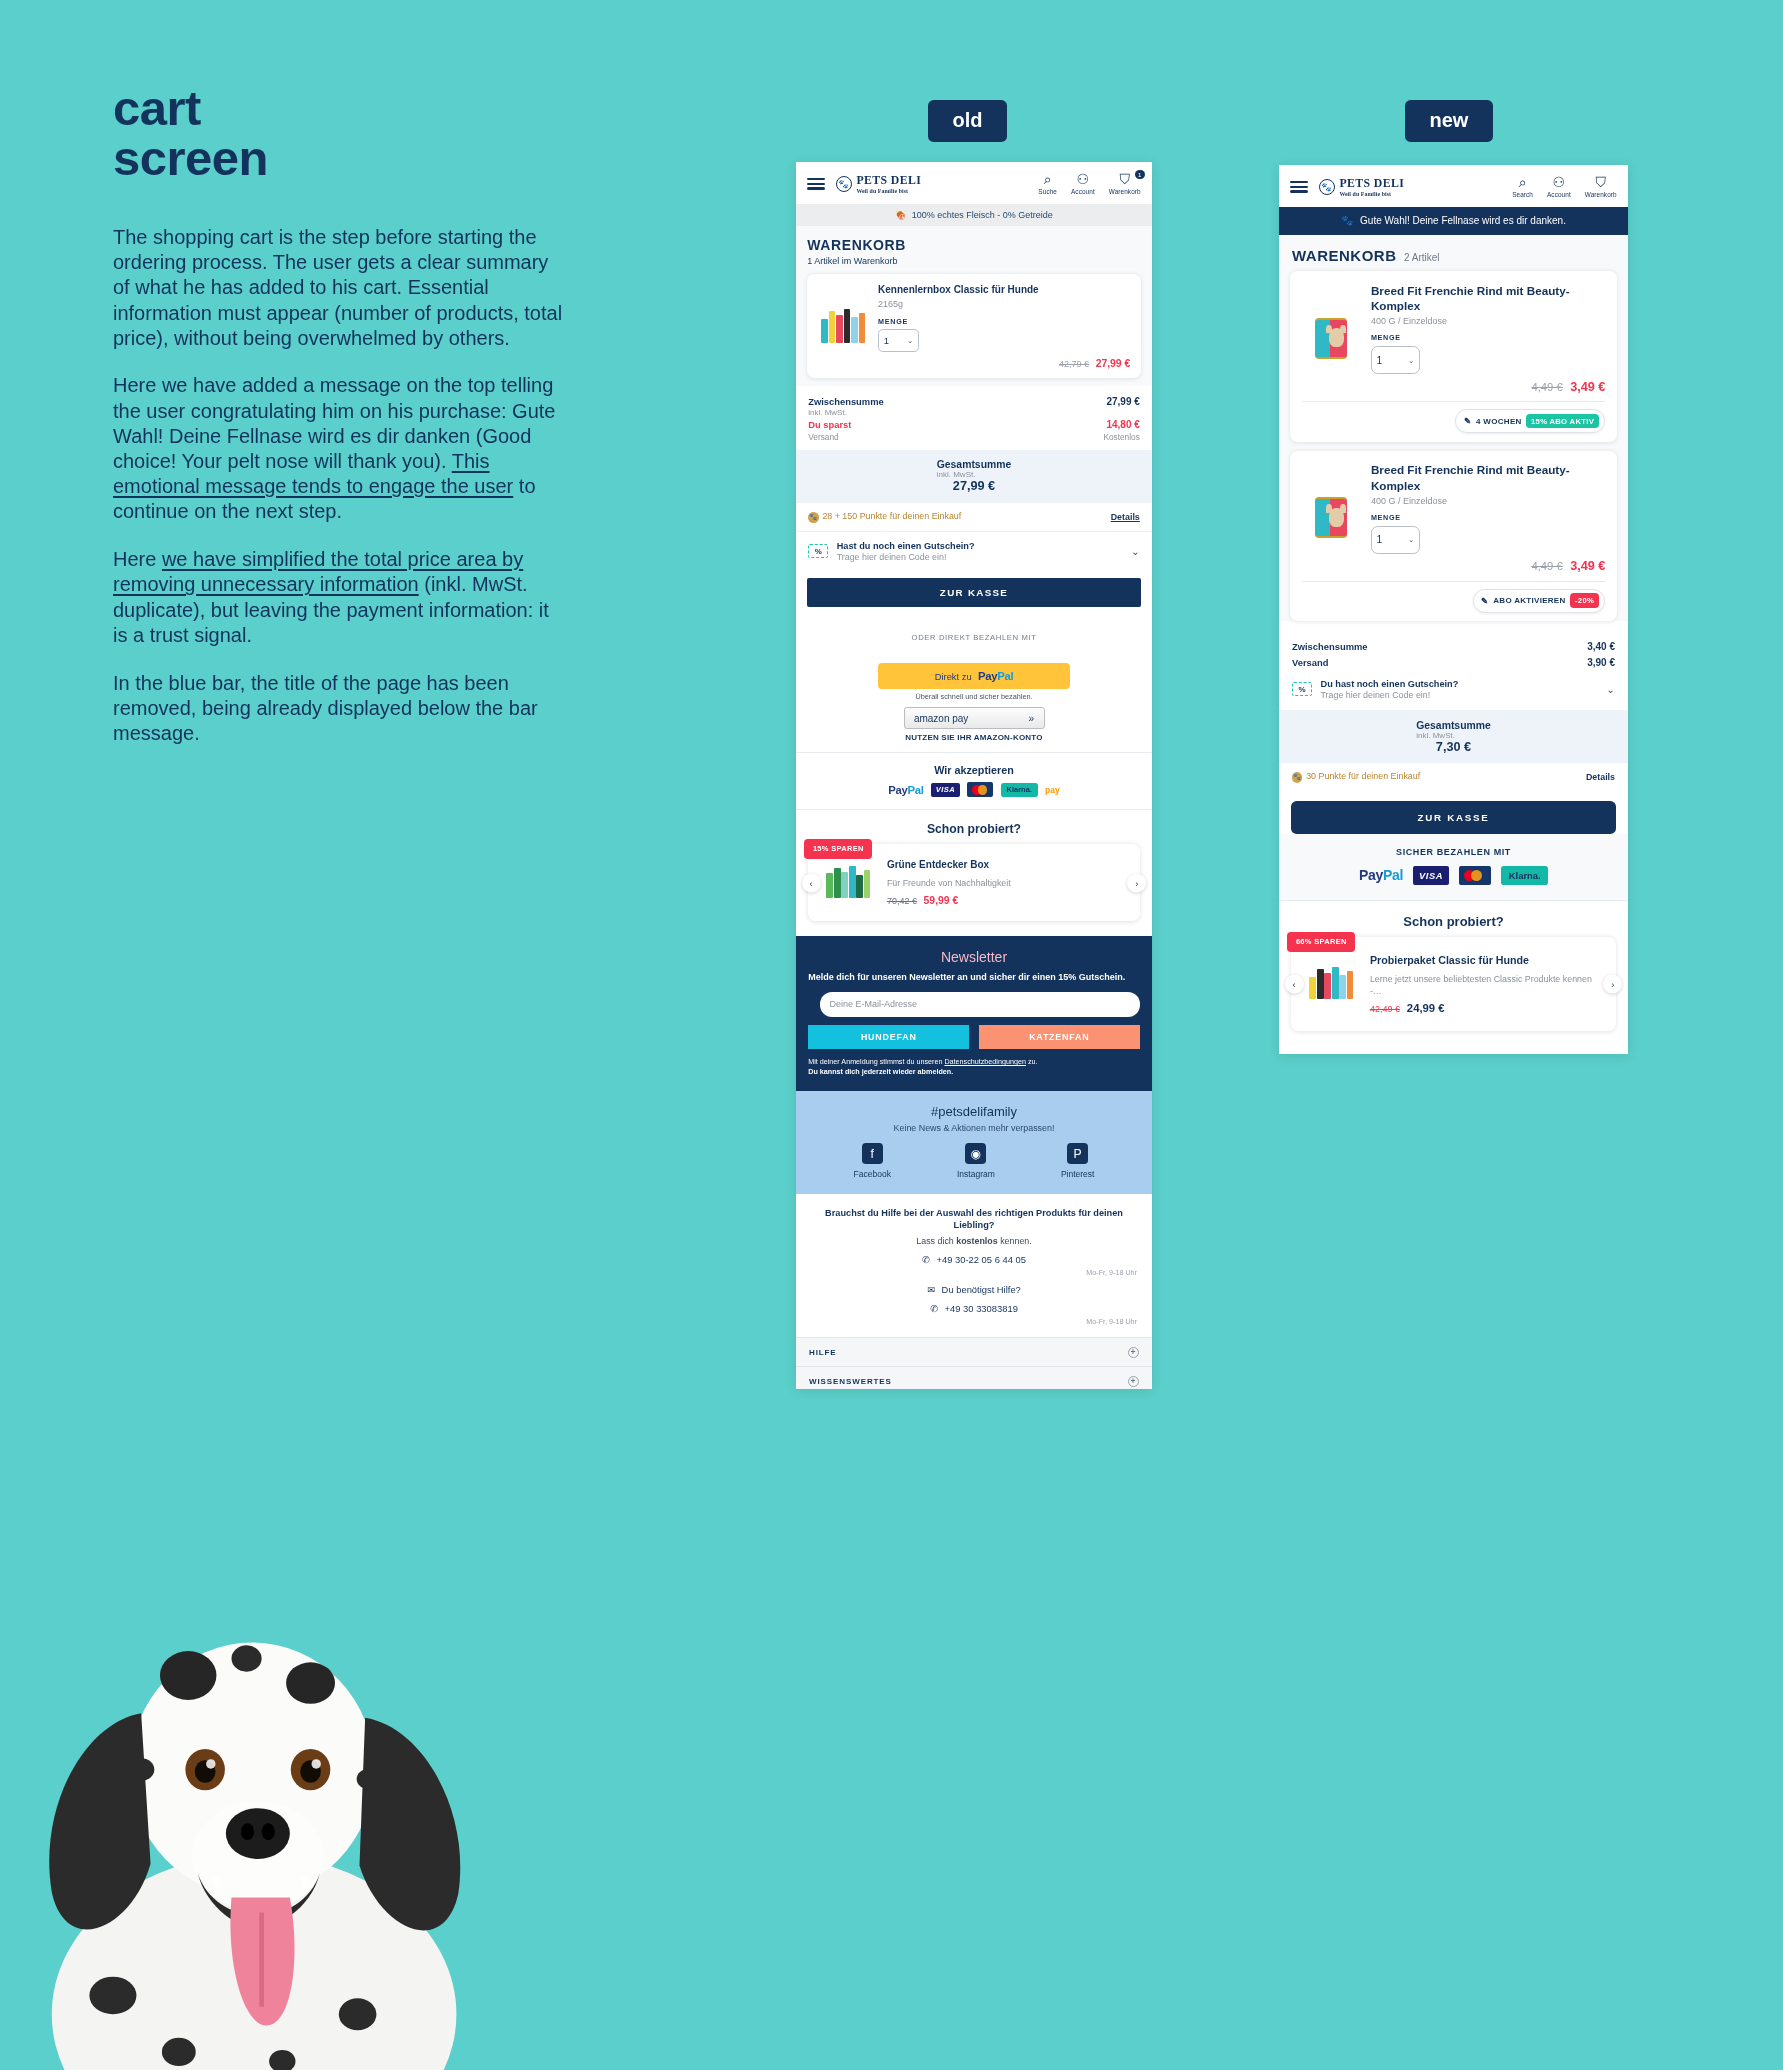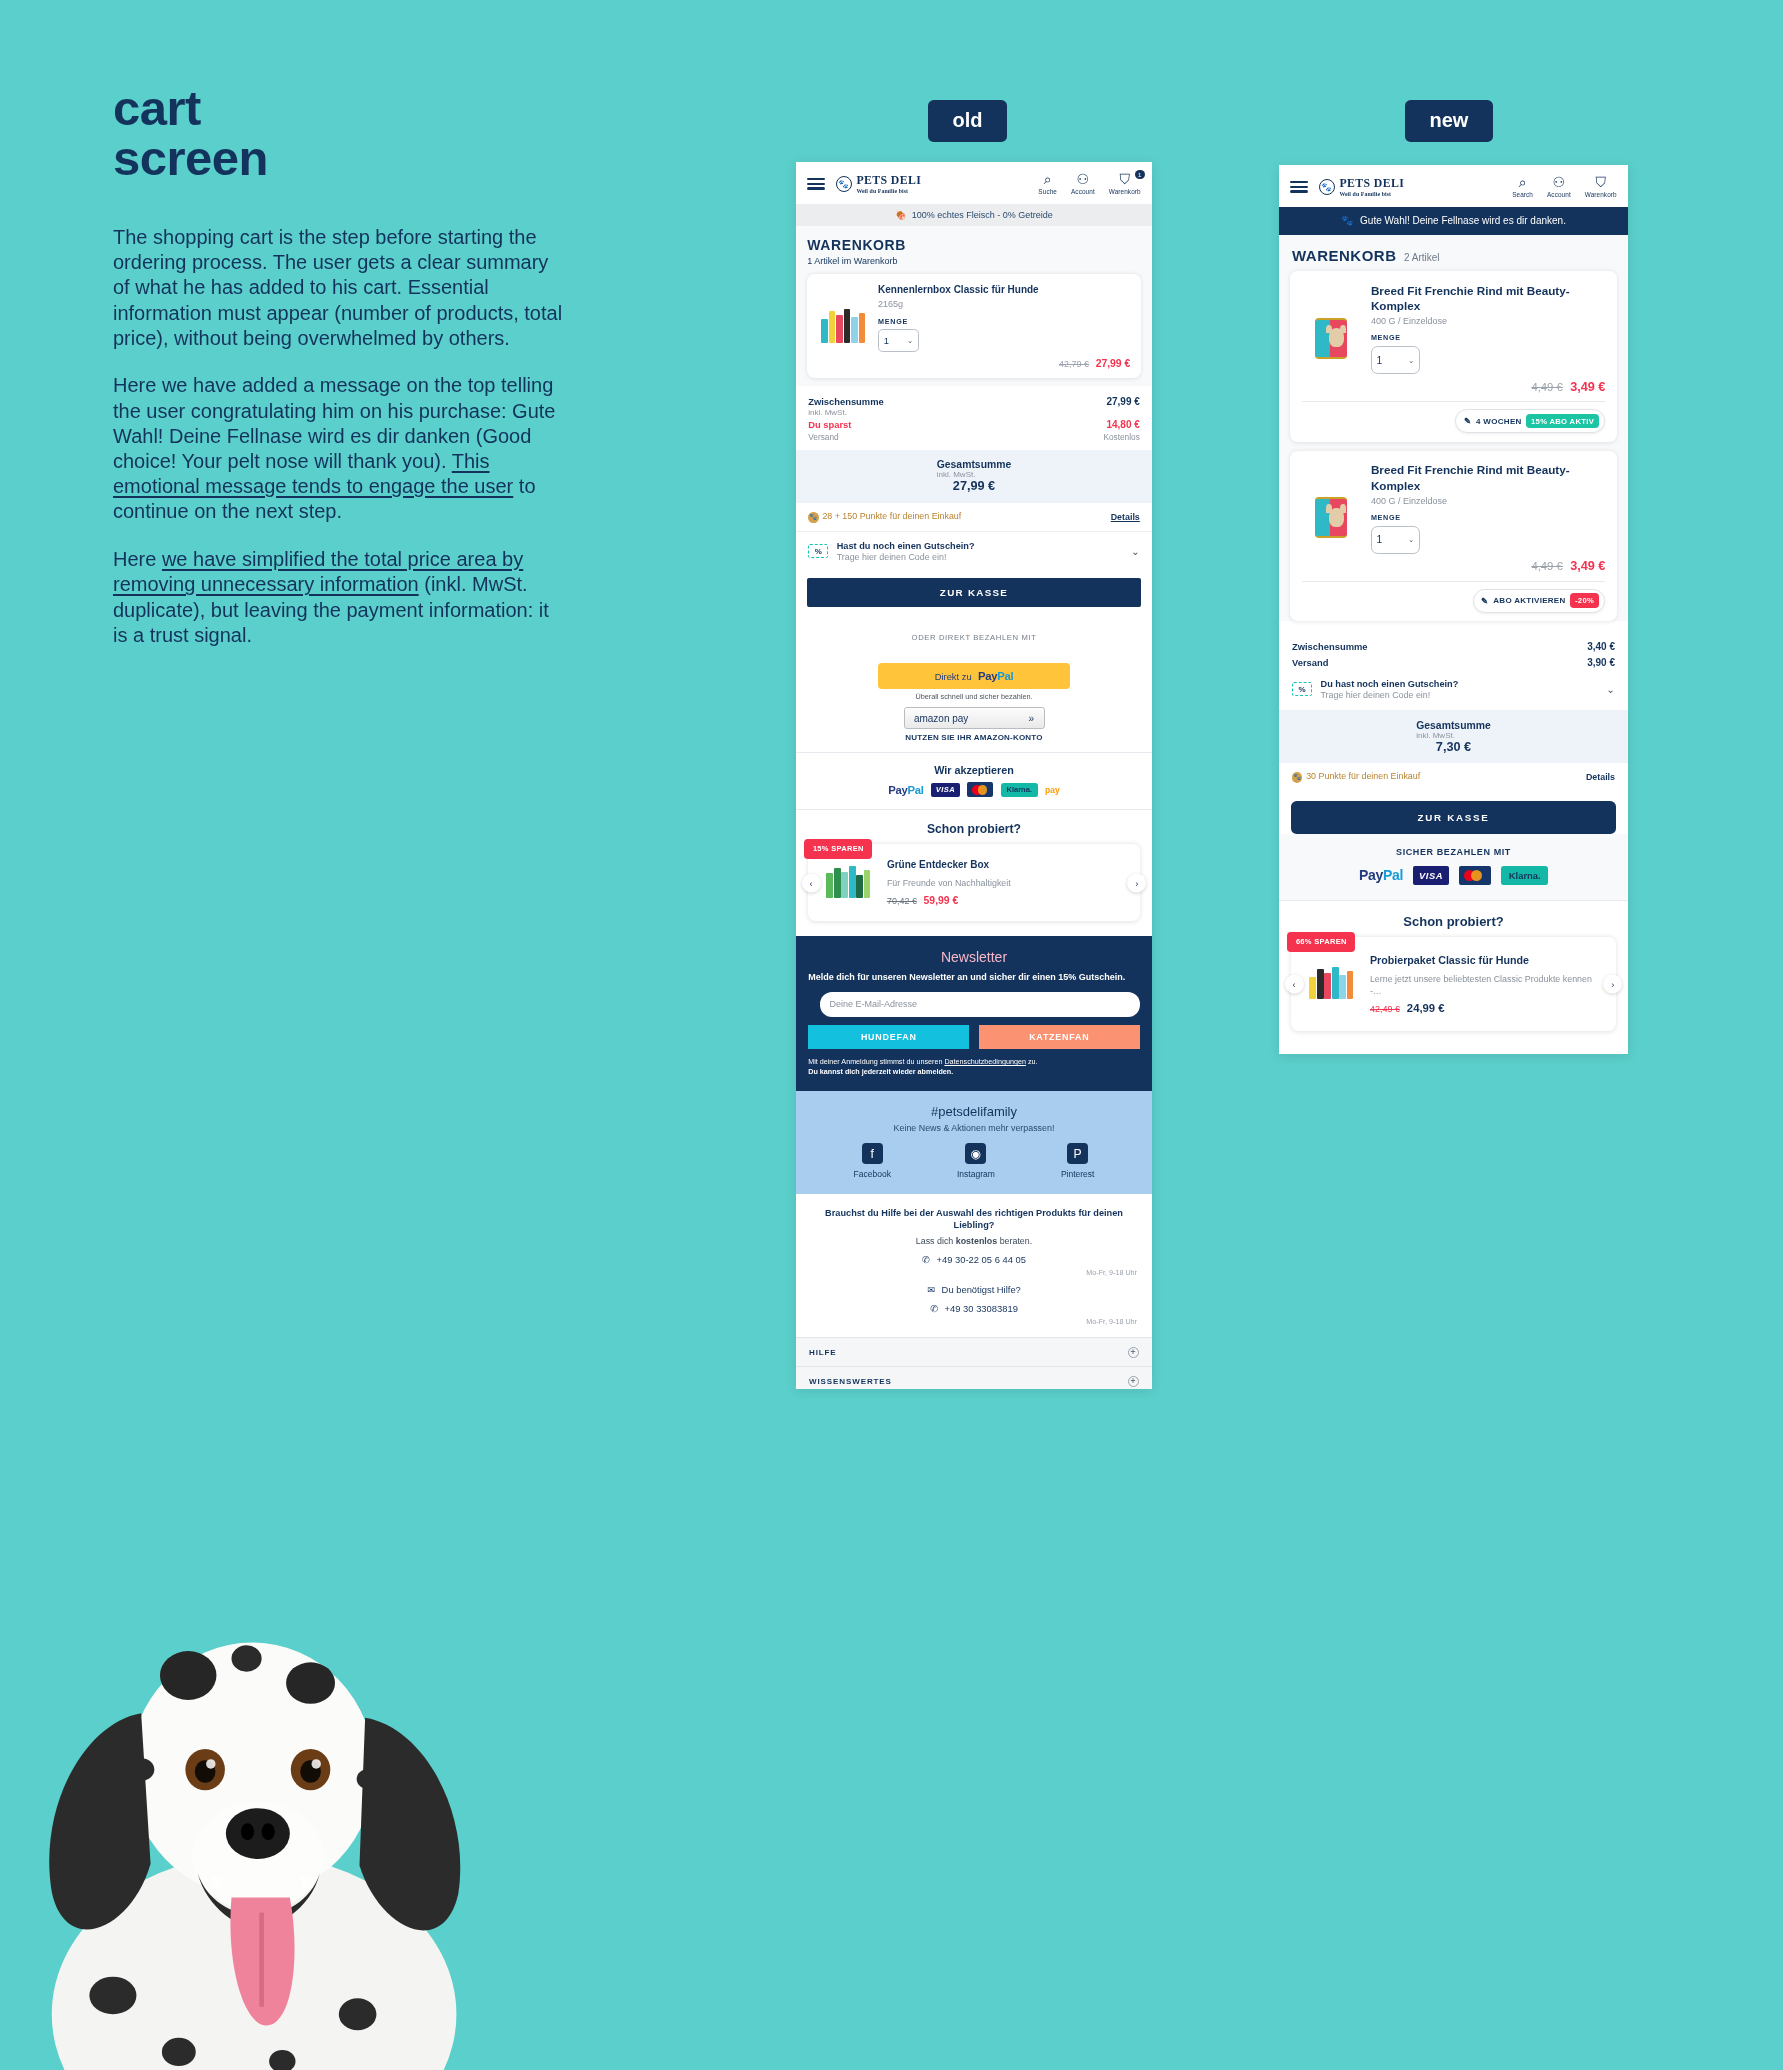--- a/index.html
+++ b/index.html
@@ -336,20 +336,21 @@
 
 <div id="left-col">
   <h1 id="page-title">
     <span>cart</span>
     <span class="l2">screen</span>
   </h1>
   <div class="body-copy">
     <p>The shopping cart is the step before starting the ordering process. The user gets a clear summary of what he has added to his cart. Essential information must appear (number of products, total price), without being overwhelmed by others.</p>
     <p><span>Here we have added a message on the top telling the user congratulating him on his purchase: Gute Wahl! Deine Fellnase wird es dir danken (Good choice! Your pelt nose will thank you). </span><span class="u">This emotional message tends to engage the user</span><span> to continue on the next step.</span></p>
     <p><span>Here </span><span class="u">we have simplified the total price area by removing unnecessary information</span><span> (inkl. MwSt. duplicate), but leaving the payment information: it is a trust signal.</span></p>
+    <p>In the blue bar, the title of the page has been removed, being already displayed below the bar message.</p>
   </div>
 </div>
 
 <div id="dog-photo">
   <svg width="527" height="584" viewBox="0 0 560 620" xmlns="http://www.w3.org/2000/svg">
     <defs>
       <clipPath id="cp">
           <rect x="0" y="0" width="560" height="620"></rect>
         </clipPath>
     </defs>
@@ -592,21 +593,21 @@
       </div>
       <div class="social-item">
         <div class="social-ico">P</div>
         <div class="social-cap">Pinterest</div>
       </div>
     </div>
   </div>
 
   <div class="help">
     <div class="help-hd">Brauchst du Hilfe bei der Auswahl des richtigen Produkts für deinen Liebling?</div>
-    <div class="help-sub"><span>Lass dich </span><b>kostenlos</b><span> beraten.</span></div>
+    <div class="help-sub"><span>Lass dich </span><b>kostenlos</b><span> kennen.</span></div>
     <div class="help-row">
       <span class="ic">✆</span>
       <span class="tx">+49 30-22 05 6 44 05</span>
     </div>
     <div class="help-note">Mo-Fr, 9-18 Uhr</div>
     <div class="help-row">
       <span class="ic">✉</span>
       <span class="tx">Du benötigst Hilfe?</span>
     </div>
     <div class="help-row">

